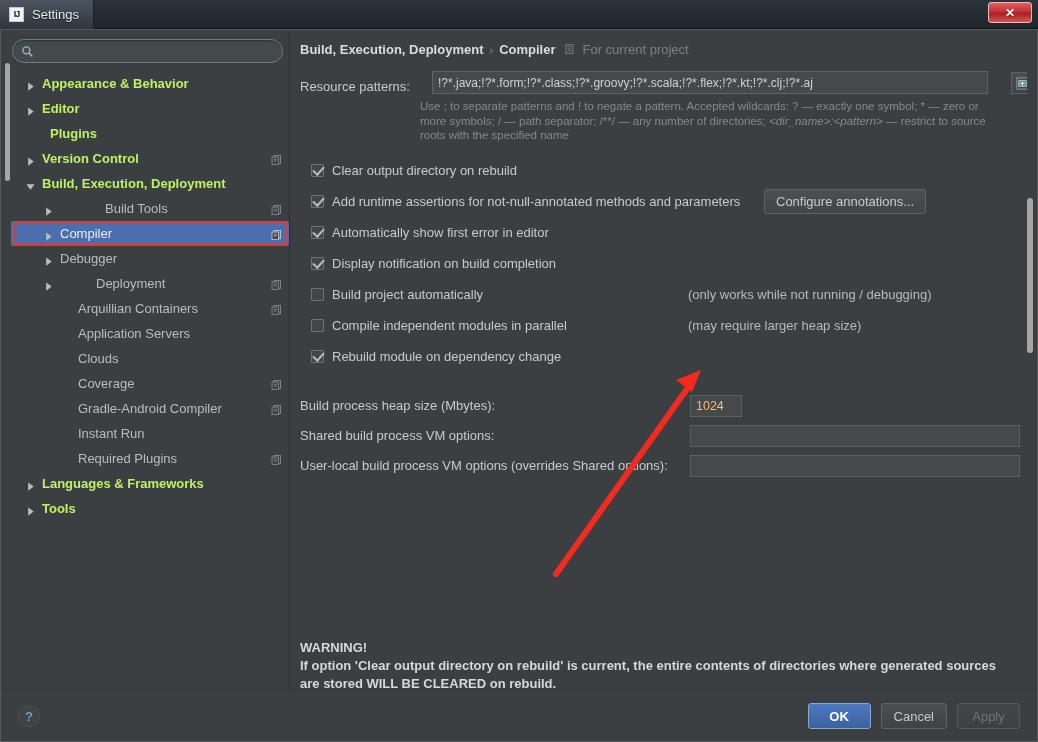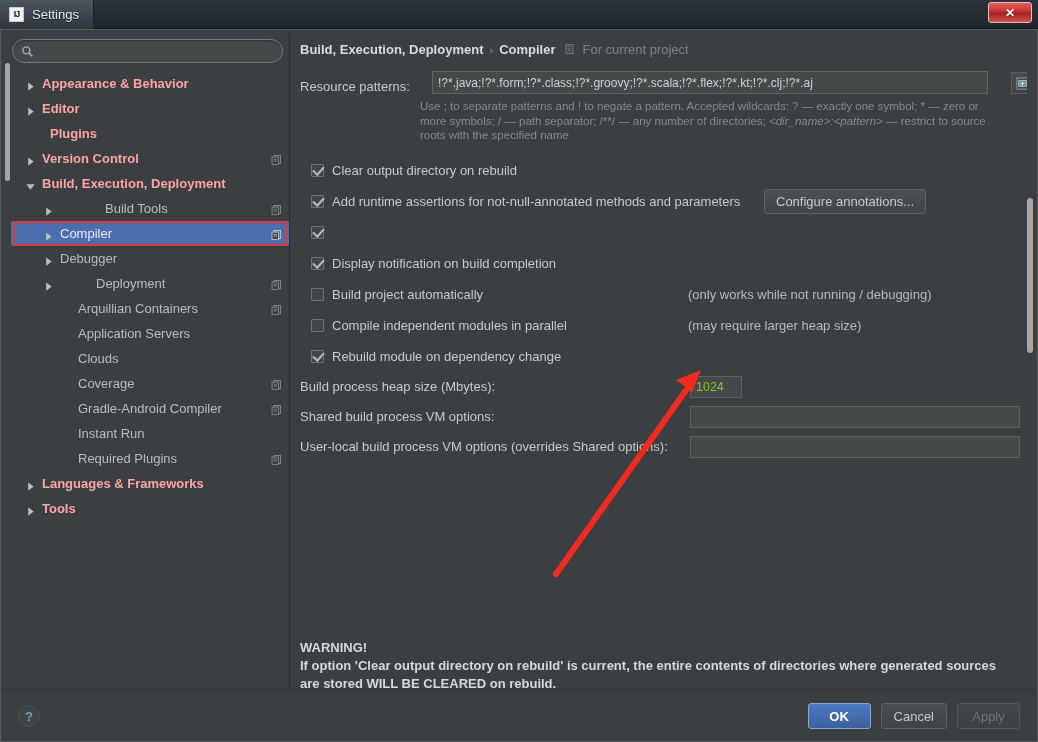--- a/index.html
+++ b/index.html
@@ -121,21 +121,21 @@
   .tree-row .arrow {
     width: 12px; height: 12px; flex: none;
     margin-right: 5px;
   }
   .tree-row .arrow.blank { visibility: hidden; }
   .tree-label {
     font-size: 13px;
     color: #b9bdc1;
     white-space: nowrap;
   }
-  .tree-row.bold .tree-label { color: #fca5a5; font-weight: bold; }
+  .tree-row.bold .tree-label { color: #bef264; font-weight: bold; }
   .tree-row .mod-icon {
     margin-left: auto; width: 13px; height: 13px; flex: none;
     opacity: .55;
   }
   .tree-row.selected {
     background: #4b6eaf;
     border-radius: 2px;
   }
   .tree-row.selected .tree-label { color: #e9ecef; }
   .tree-row.selected .mod-icon { opacity: 1; }
@@ -253,32 +253,32 @@
     background: linear-gradient(to bottom,#4c5052,#414547);
     border: 1px solid #5e6366;
     border-radius: 3px;
     color: #c8cbce; font-size: 13px;
     display: flex; align-items: center;
     cursor: pointer;
     font-family: "Liberation Sans", sans-serif;
   }
 
   
-  #fields { margin-top: 0; }
+  #fields { margin-top: 19px; }
   .field-row {
     display: flex; align-items: center;
     height: 30px;
     position: relative;
   }
   .field-label { color: #c7cace; font-size: 13px; white-space: nowrap; }
   .field-input {
     position: absolute;
     background: #45494a;
     border: 1px solid #5b6063;
-    color: #84cc16;
+    color: #fdba74;
     font-size: 12.5px;
     font-family: "Liberation Sans", sans-serif;
     height: 22px;
     padding: 0 5px;
     outline: none;
   }
   #heap-input { left: 390px; width: 52px; }
   #shared-vm-input { left: 390px; width: 330px; }
   #userlocal-vm-input { left: 390px; width: 330px; }
 
@@ -603,20 +603,21 @@
             <span class="cb checked"></span>
             <span class="check-label">Clear output directory on rebuild</span>
           </div>
           <div class="check-row">
             <span class="cb checked"></span>
             <span class="check-label">Add runtime assertions for not-null-annotated methods and parameters</span>
             <div id="btn-configure-annotations">Configure annotations...</div>
           </div>
           <div class="check-row">
             <span class="cb checked"></span>
+            <span class="check-label">Automatically show first error in editor</span>
           </div>
           <div class="check-row">
             <span class="cb checked"></span>
             <span class="check-label">Display notification on build completion</span>
           </div>
           <div class="check-row">
             <span class="cb"></span>
             <span class="check-label">Build project automatically</span>
             <span class="check-note">(only works while not running / debugging)</span>
           </div>

